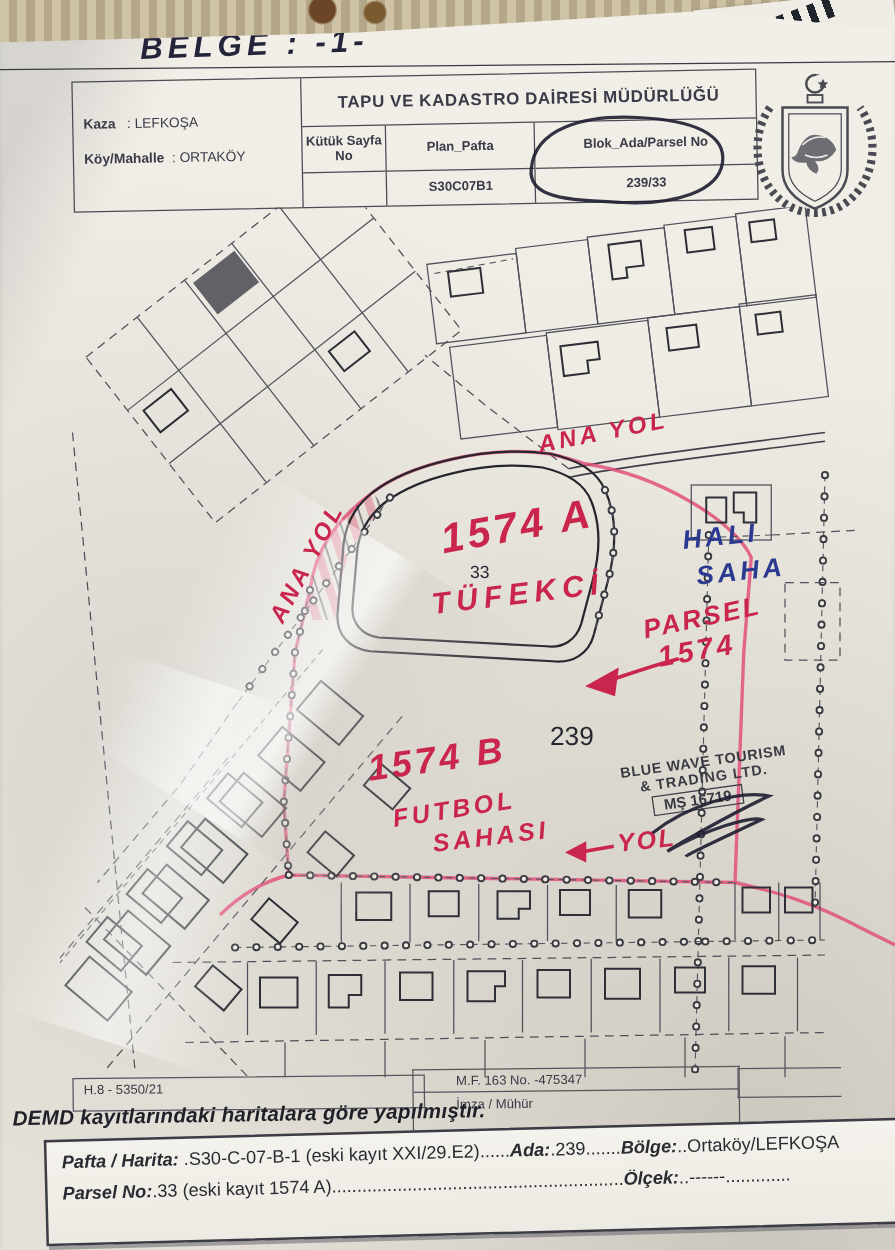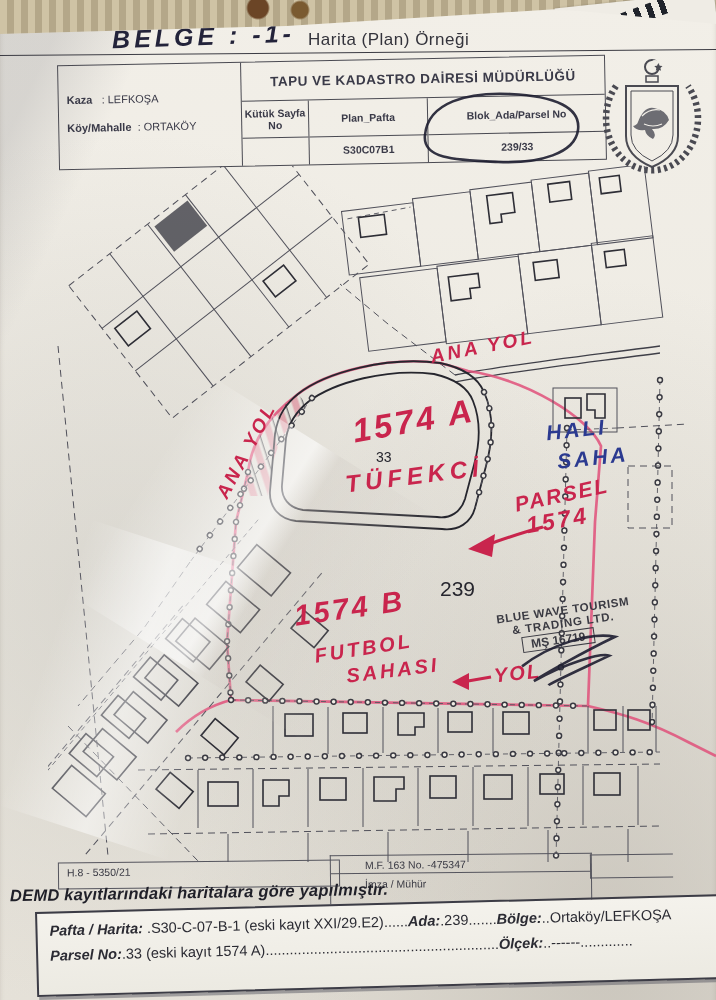--- a/index.html
+++ b/index.html
@@ -95,21 +95,20 @@
 </head>
 <body>
 
 <div class="paper2">
     <div class="marks"></div>
   </div>
 
 <div class="paper">
 
   <div class="hw belge">BELGE : -1-</div>
-  <div class="doctitle">Harita (Plan) Örneği</div>
   <div class="topline"></div>
 
   <div class="htable">
     <div class="lcell">
       <div class="row"><b>Kaza</b>
         &nbsp;&nbsp;<span>: LEFKOŞA</span></div>
       <div class="row"><b>Köy/Mahalle</b>
         &nbsp;<span>: ORTAKÖY</span></div>
     </div>
     <div class="rcell">

